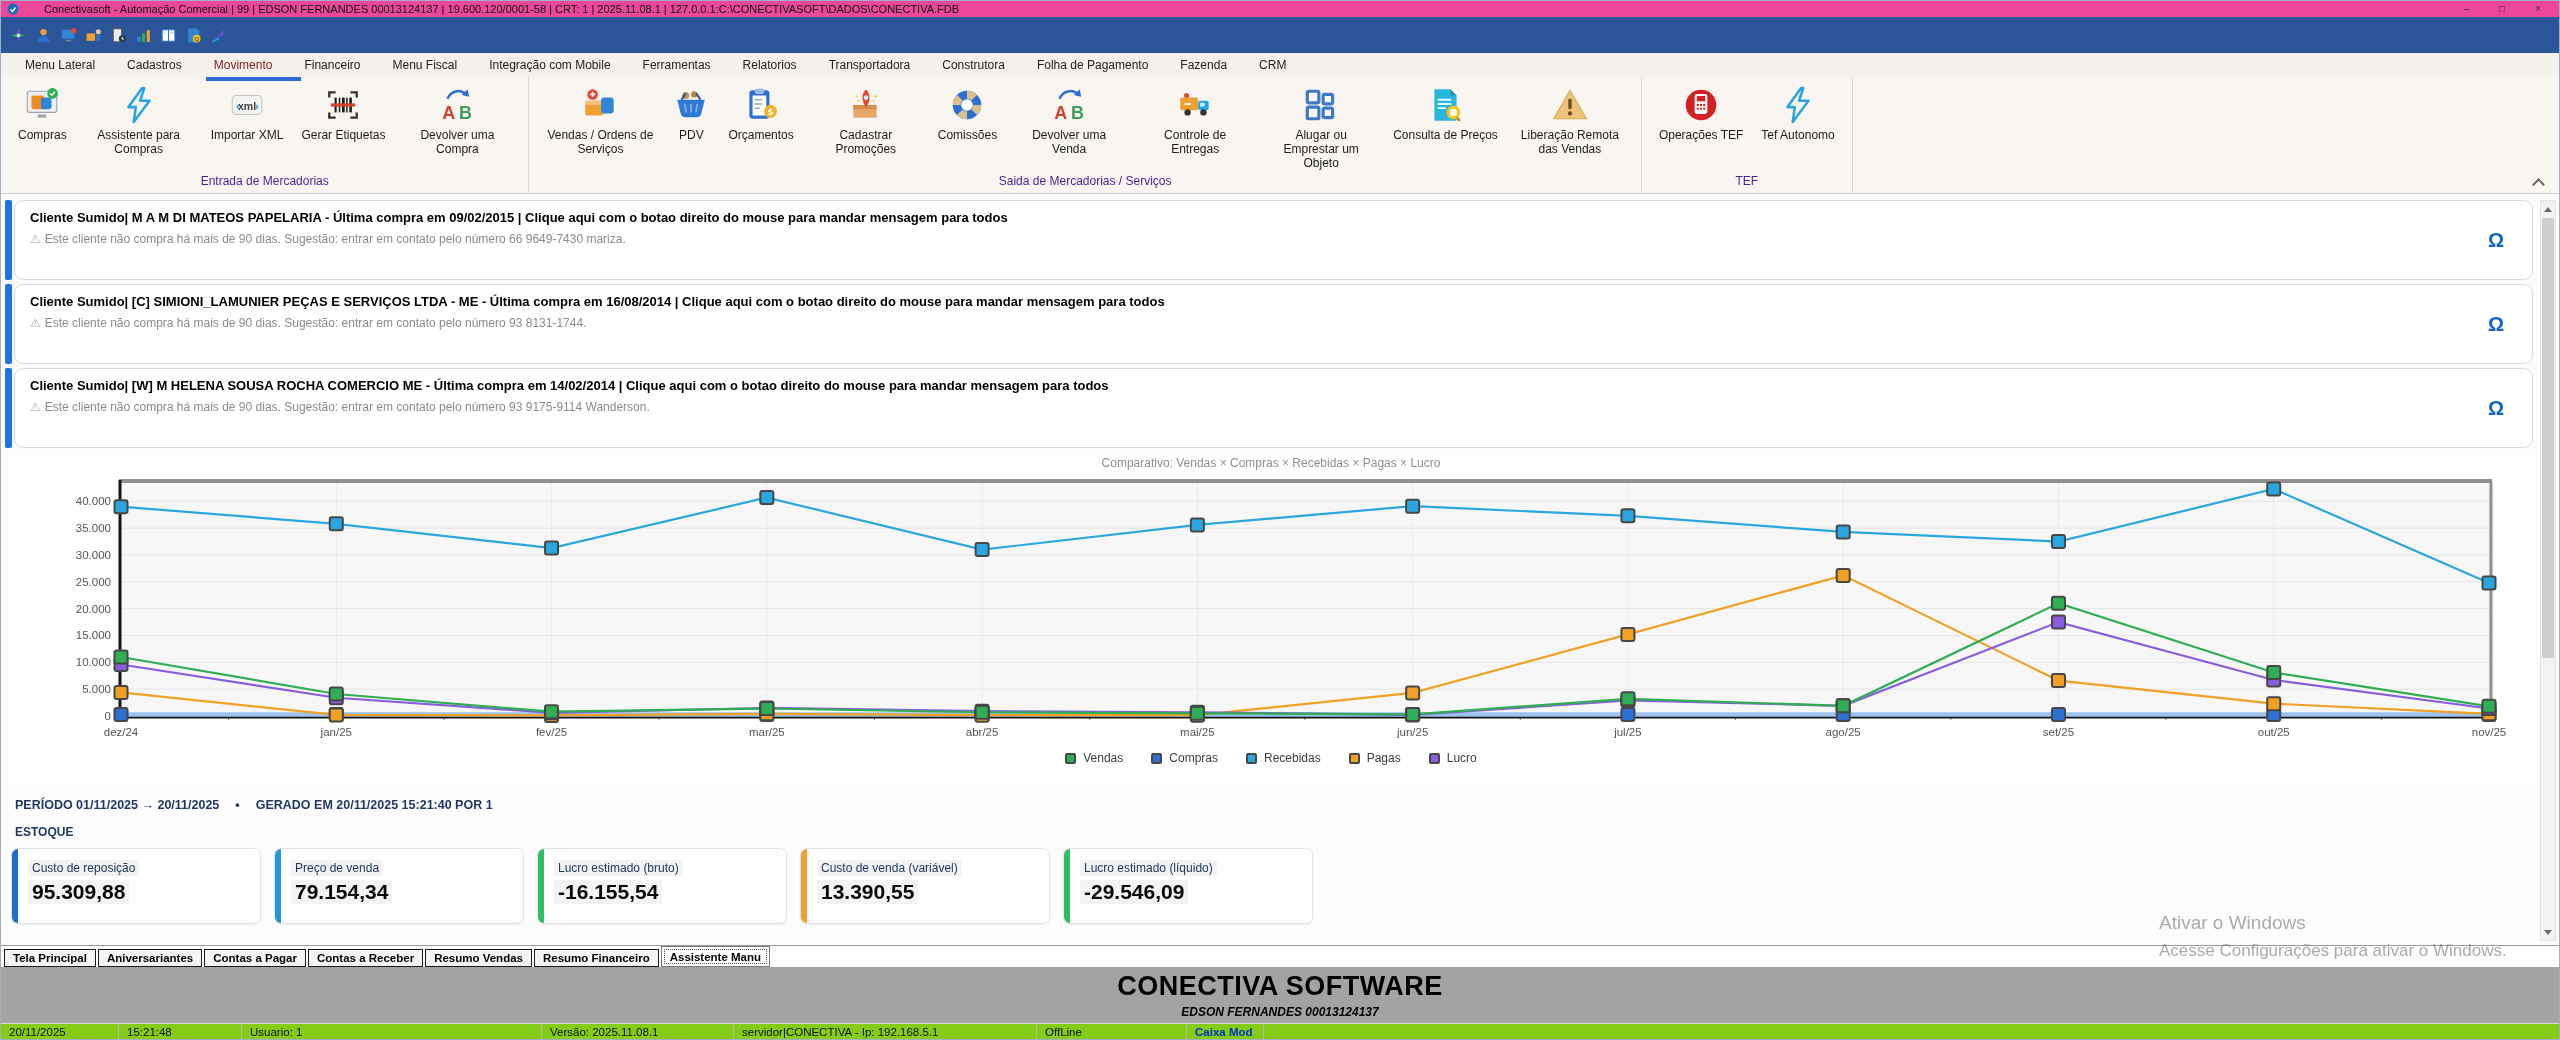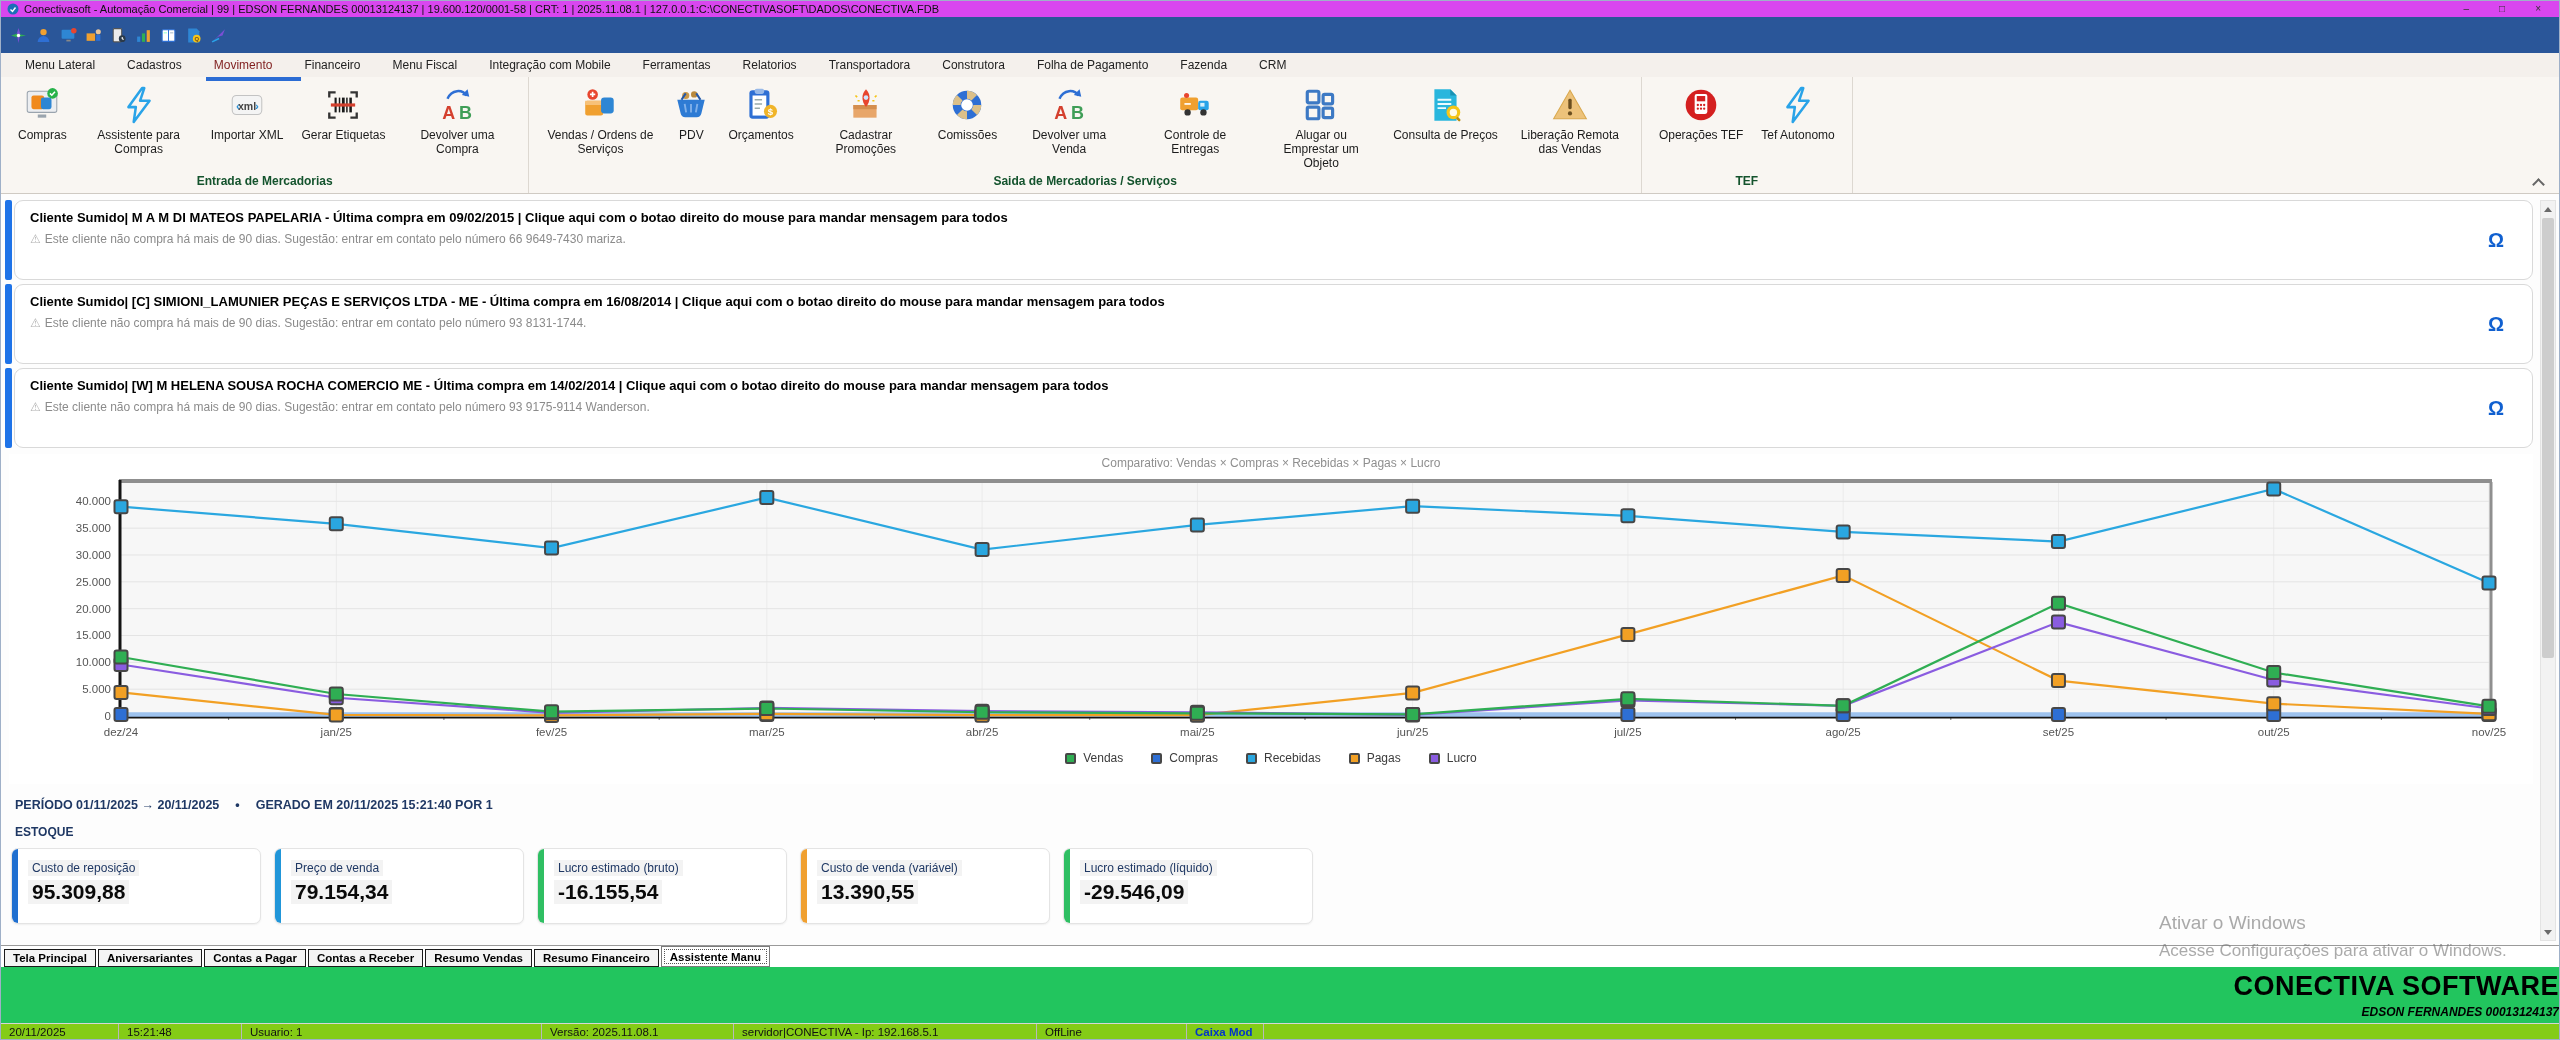--- a/index.html
+++ b/index.html
@@ -1,39 +1,39 @@
 <!DOCTYPE html>
 <html><head>
 <meta charset="utf-8">
 <style>
   html,body{margin:0;padding:0;background:#dcdcdc;}
   *{box-sizing:border-box;}
   .app{position:relative;width:2560px;height:1040px;display:flex;flex-direction:column;
        font-family:"Liberation Sans",sans-serif;background:#fff;border:1px solid #9fb0c8;overflow:hidden;}
   
-  .titlebar{flex:0 0 16px;display:flex;align-items:center;padding:0 6px;font-size:11px;color:#111;background:#d946ef;}
+  .titlebar{flex:0 0 16px;display:flex;align-items:center;padding:0 6px;font-size:11px;color:#111;background:#ec4899;gap:20px;}
   .app-ico{width:12px;height:12px;margin-right:5px;display:inline-flex;}
   .win-controls{margin-left:auto;display:flex;gap:30px;padding-right:12px;color:#333;font-size:10px;line-height:10px;}
   .win-btn{cursor:default;}
   
   .quickbar{flex:0 0 36px;background:#2a5699;display:flex;align-items:center;gap:8px;padding:0 9px;}
   .qa-ico{width:17px;height:17px;display:inline-flex;}
   
   .menubar{flex:0 0 24px;background:#f4f0ec;display:flex;align-items:stretch;padding:0 8px;}
   .menu-item{padding:5px 16px 3px;font-size:12px;color:#222;white-space:nowrap;}
   .menu-item.active{font-weight:normal;color:#7f1d1d;text-align:center;}
   
   .ribbon{flex:0 0 110px;background:#f9f6f2;position:relative;border-bottom:1px solid #cfcac3;display:flex;}
   .rindicator{position:absolute;top:0;height:4px;background:#2b6cd4;}
   .rgroup{display:flex;flex-direction:column;border-right:1px solid #ddd8d1;padding:8px 8px 1px;}
   .rbtns{display:flex;flex:1;align-items:flex-start;}
   .rbtn{display:flex;flex-direction:column;align-items:center;max-width:126px;padding:1px 9px;text-align:center;}
   .ricon{width:38px;height:38px;display:inline-flex;}
   .rlabel{font-size:12px;color:#1c1c1c;line-height:1.15;margin-top:5px;}
-  .rcaption{text-align:center;font-size:12px;color:#14532d;padding:3px 0 4px;font-weight:bold;}
+  .rcaption{text-align:center;font-size:12px;color:#4c1d95;padding:3px 0 4px;}
   .ribbon-collapse{position:absolute;right:14px;bottom:6px;width:14px;height:10px;}
   .chev{width:9px;height:9px;border-left:2px solid #666;border-top:2px solid #666;transform:rotate(45deg);margin:3px auto;}
   
   .content{flex:1;position:relative;background:#fdfdfd;overflow:hidden;}
   .alert-row{display:flex;height:80px;margin:4px 26px 0 4px;}
   .alert-row:first-child{margin-top:6px;}
   .abar{width:7px;background:#1e73e8;border-radius:2px;}
   .abox{flex:1;border:1px solid #d9d9d9;border-radius:9px;margin-left:2px;display:flex;align-items:flex-start;
         padding:9px 0 0 15px;position:relative;background:#fff;}
   .atitle{font-size:13px;font-weight:bold;color:#000;}
@@ -60,21 +60,21 @@
   .sb-arrow-up{top:1px;} .sb-arrow-down{bottom:1px;}
   .tri-up{width:0;height:0;border-left:4px solid transparent;border-right:4px solid transparent;border-bottom:5px solid #6a6a6a;}
   .tri-down{width:0;height:0;border-left:4px solid transparent;border-right:4px solid transparent;border-top:5px solid #6a6a6a;}
   .sb-thumb{position:absolute;top:17px;left:1px;width:12px;height:440px;background:#cdcdcd;border-radius:2px;}
   
   .tabstrip{flex:0 0 21px;background:#fff;display:flex;align-items:flex-end;padding-left:3px;border-top:1px solid #9a9a9a;}
   .tab{border:1px solid #1a1a1a;height:18px;padding:0 8px;font-size:11.5px;font-weight:bold;background:#f4f4f4;
        display:flex;align-items:center;margin-right:2px;white-space:nowrap;}
   .tab.active{background:#fff;height:21px;border-color:#7a7a7a;outline:1px dotted #555;outline-offset:-4px;}
   
-  .footer{flex:0 0 56px;text-align:right;background:#22c55e;}
+  .footer{flex:0 0 56px;text-align:center;background:#a3a3a3;}
   .brand{font-size:27px;font-weight:800;letter-spacing:.5px;margin-top:4px;color:#000;}
   .fuser{font-size:12px;font-weight:bold;margin-top:3px;color:#000;font-style:italic;}
   
   .watermark{position:absolute;left:2158px;top:911px;color:rgba(118,118,118,.62);pointer-events:none;z-index:5;}
   .wm1{font-size:19px;}
   .wm2{font-size:17px;margin-top:7px;}
   
   .statusbar{flex:0 0 16px;background:#84cc16;border-top:1px solid #d6d6d6;display:flex;font-size:11.5px;color:#111;align-items:center;}
   .sb-item{border-right:1px solid #b9b9b9;height:100%;display:flex;align-items:center;padding-left:8px;white-space:nowrap;overflow:hidden;}
   .sb-item.last{flex:1;border-right:none;}

